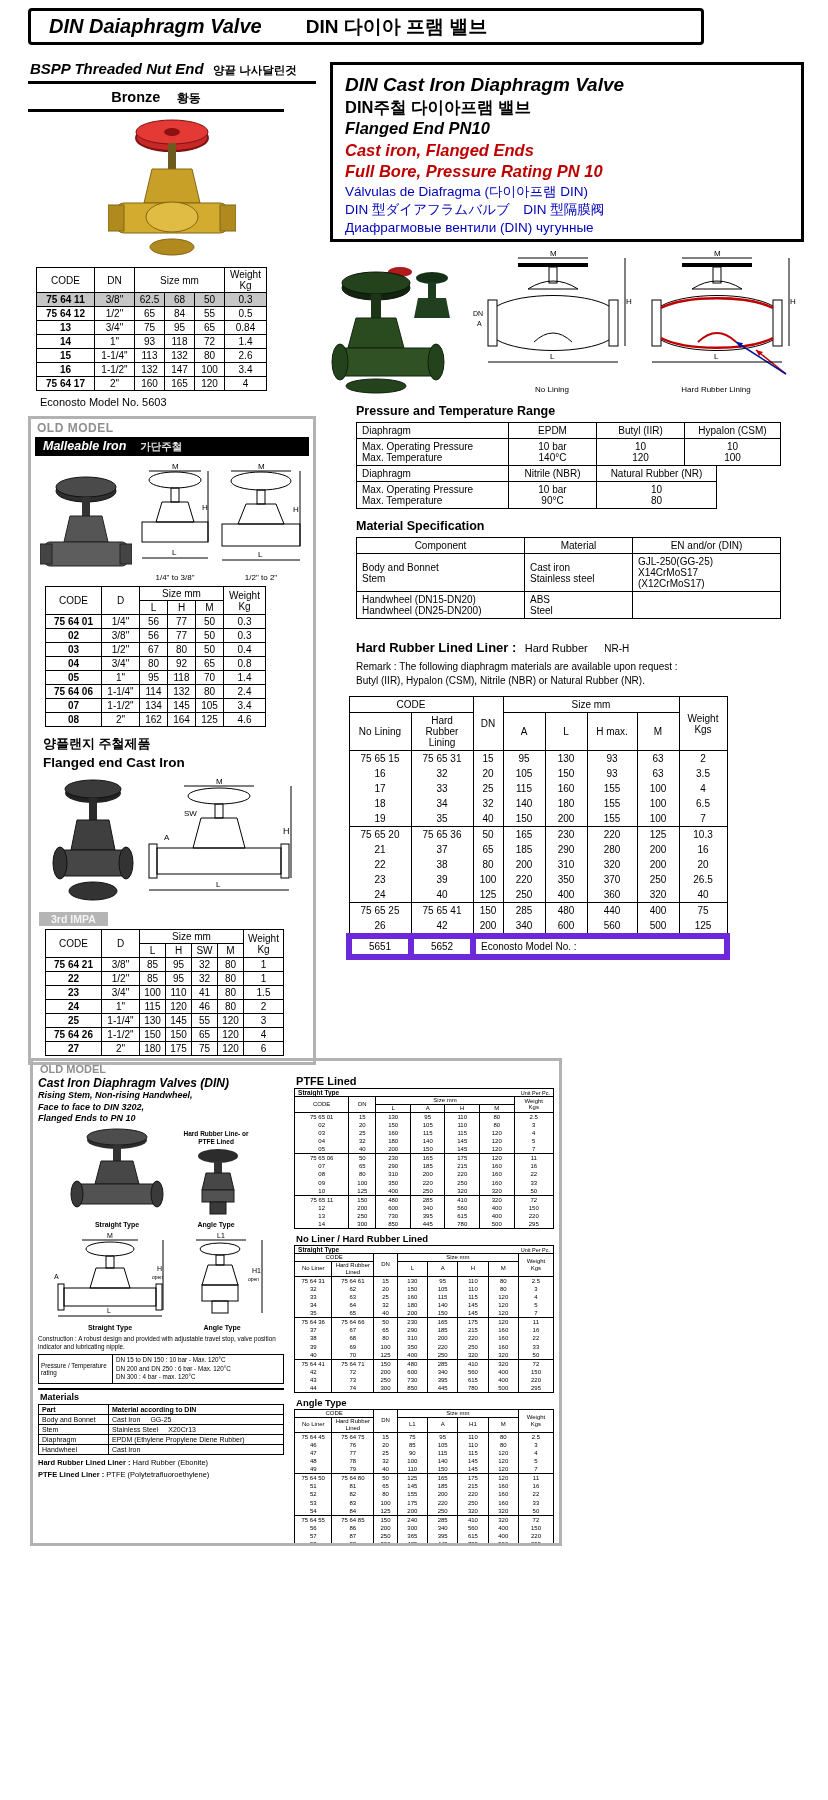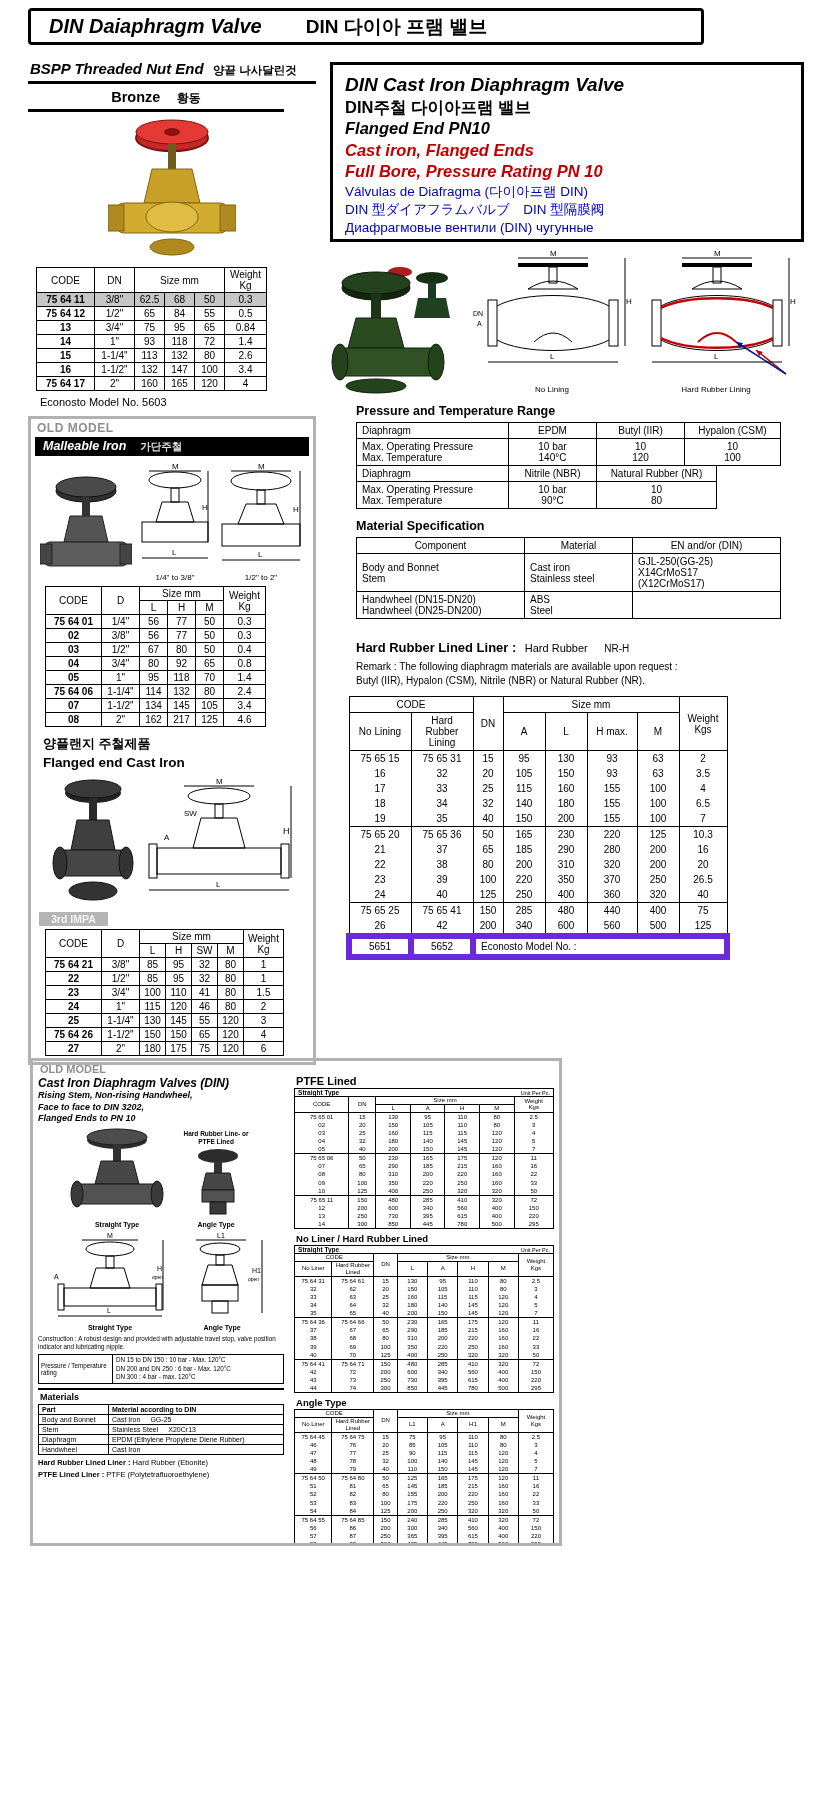--- a/index.html
+++ b/index.html
@@ -358,21 +358,21 @@
               <td>134</td>
               <td>145</td>
               <td>105</td>
               <td>3.4</td>
             </tr>
 
             <tr>
               <td>08</td>
               <td>2"</td>
               <td>162</td>
-              <td>217</td>
+              <td>164</td>
               <td>125</td>
               <td>4.6</td>
             </tr>
 
         </tbody>
       </table>
 
       <div class="flanged-hdrs">
         <div class="ko">양플랜지 주철제품</div>
         <div class="en">Flanged end Cast Iron</div>

